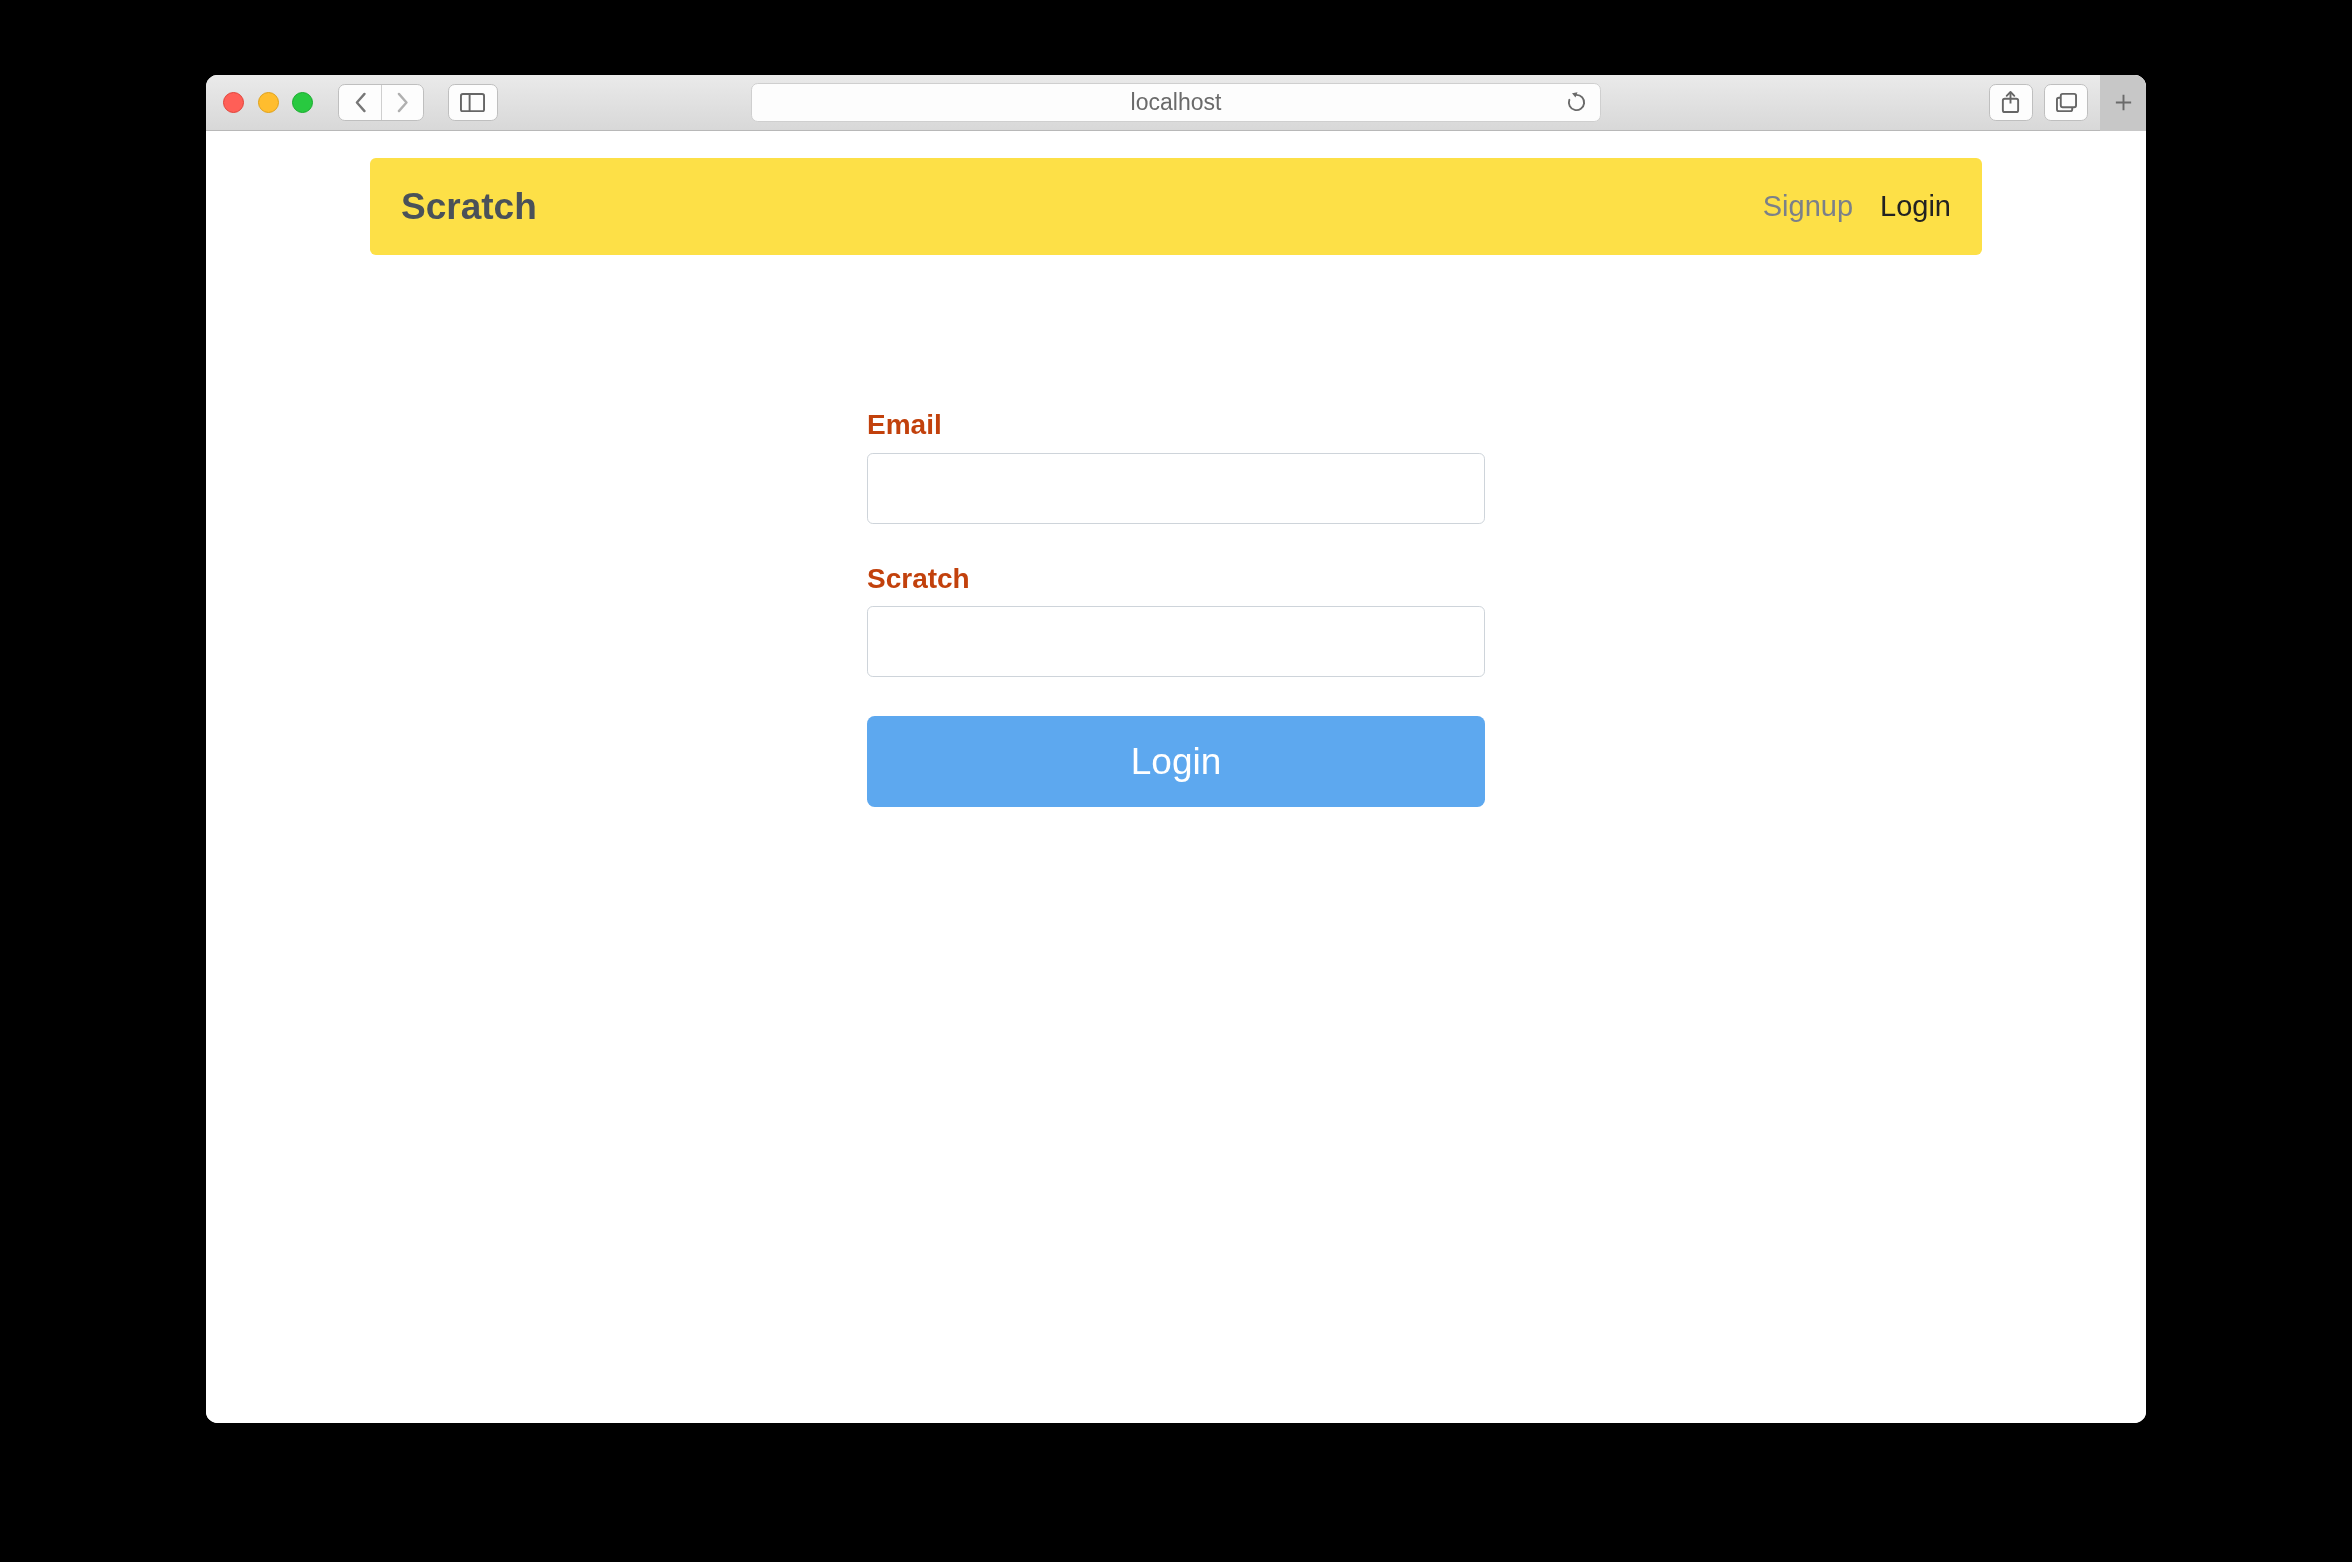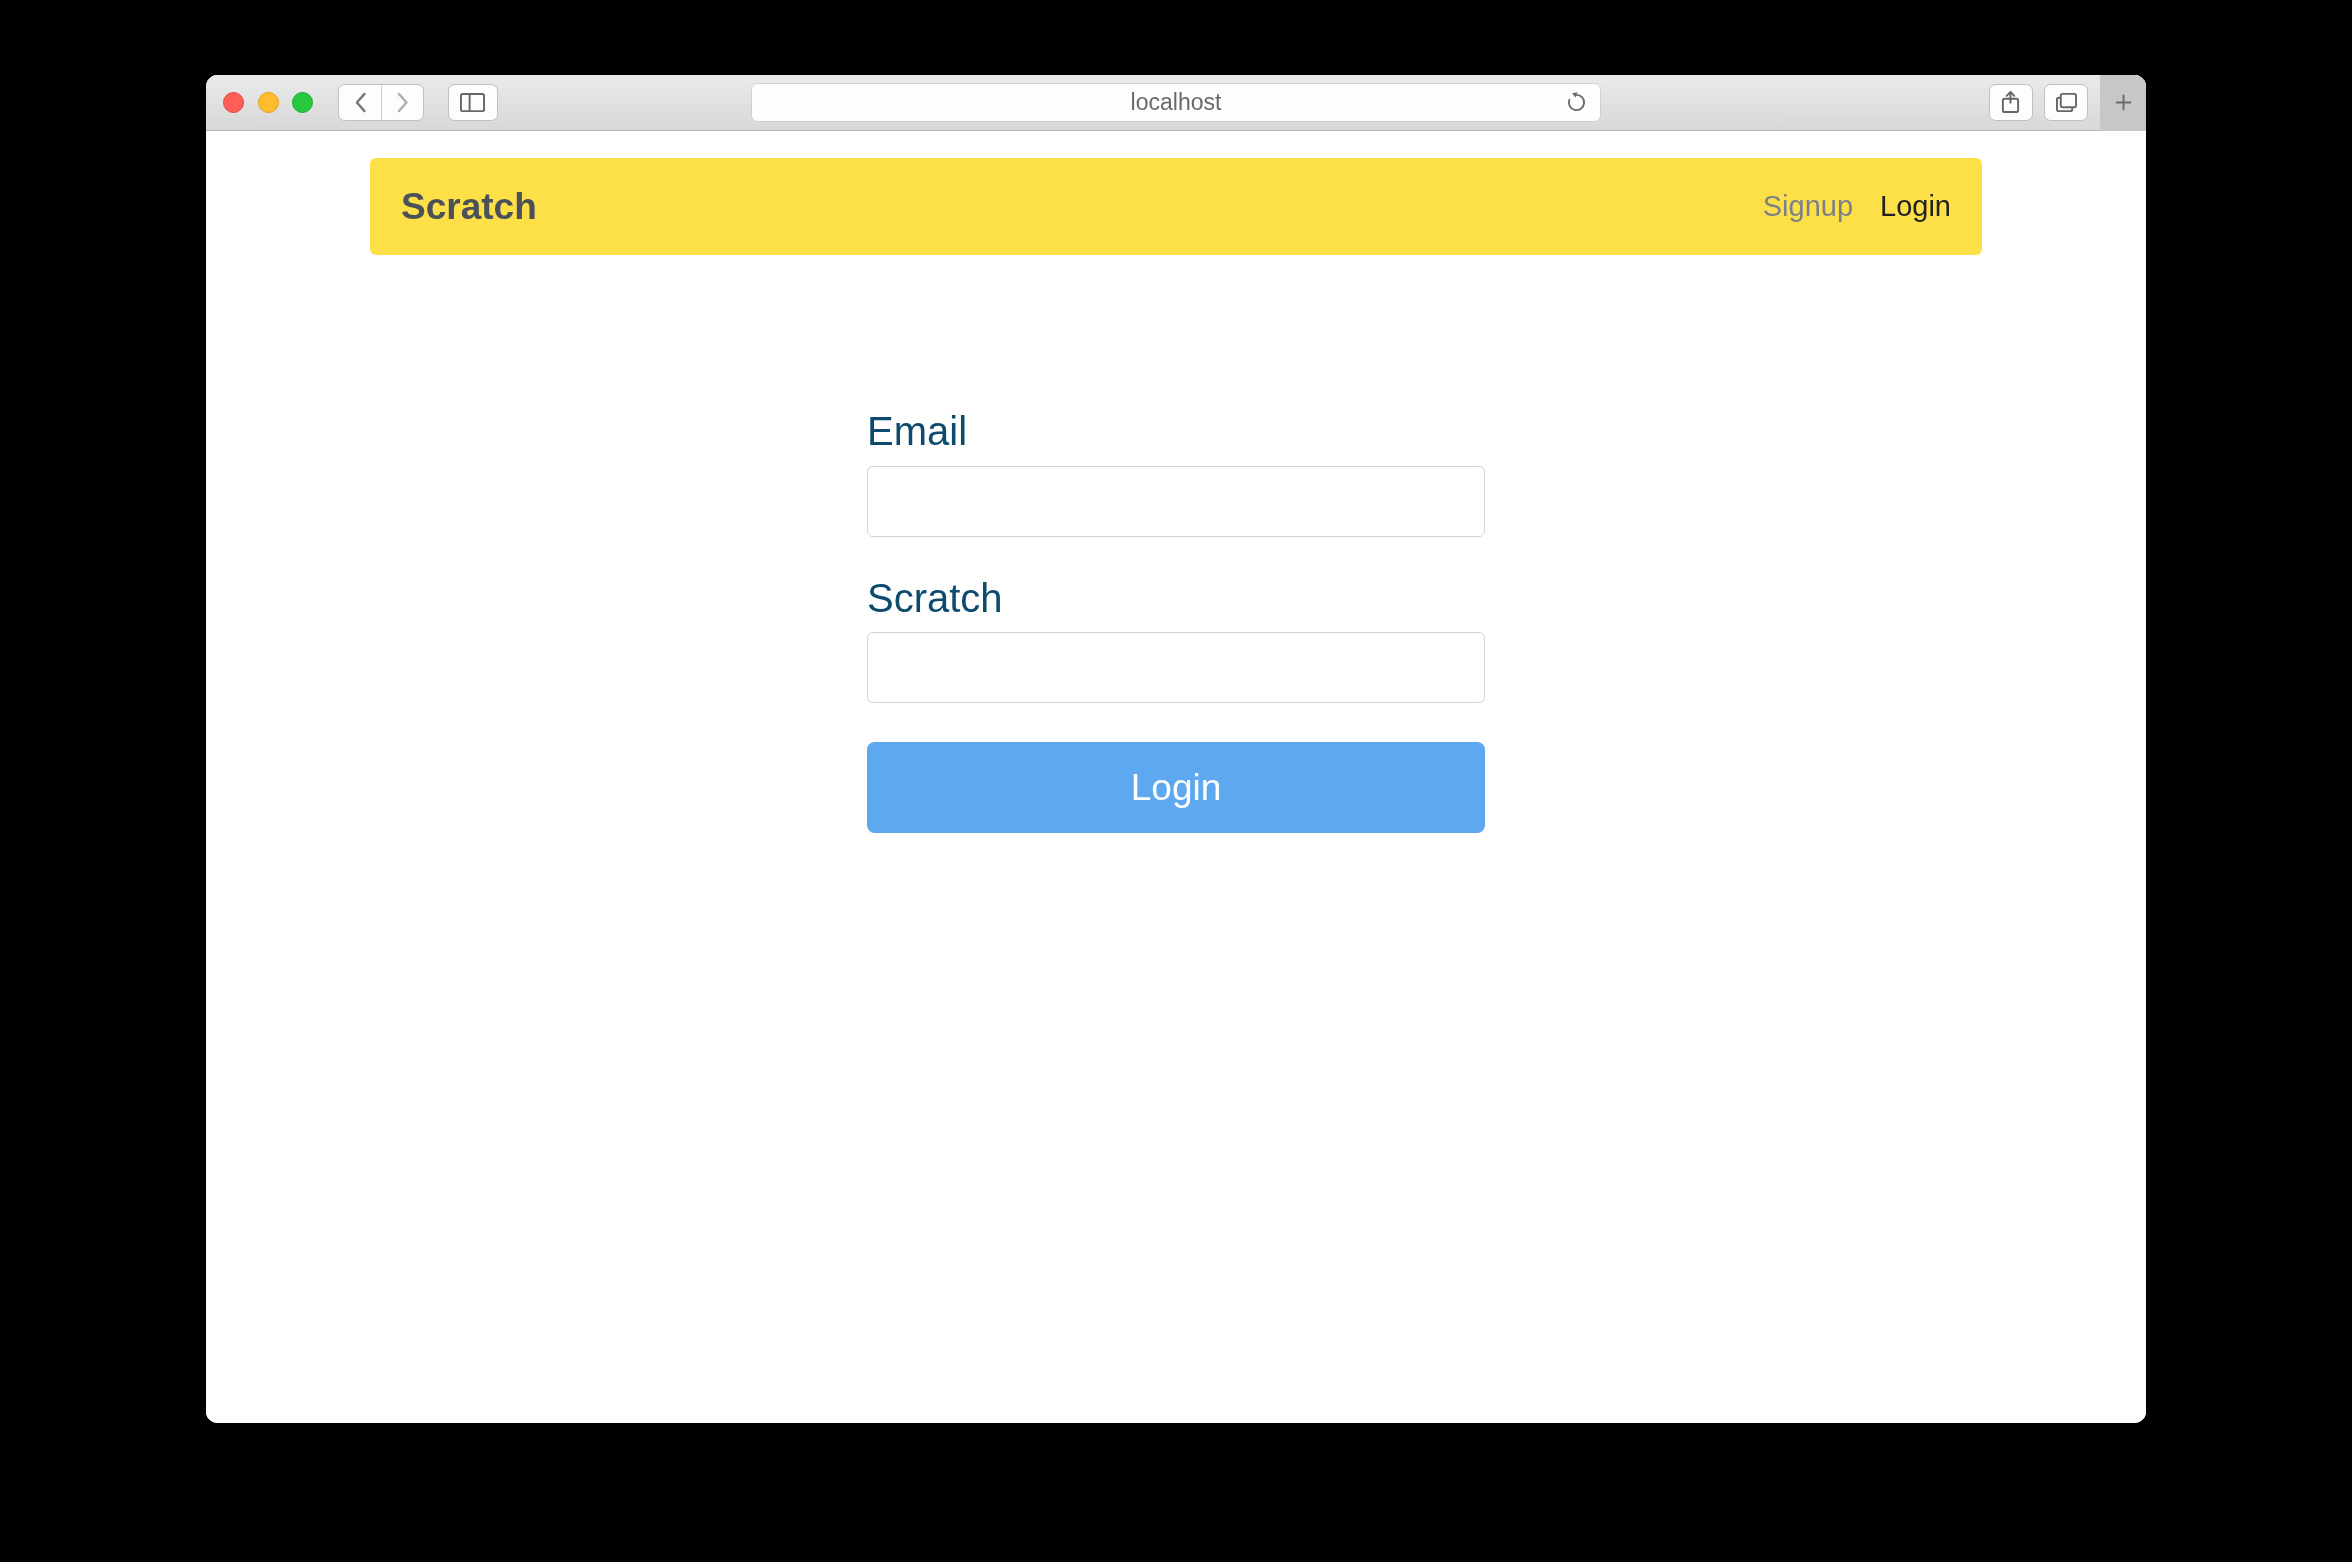--- a/index.html
+++ b/index.html
@@ -158,24 +158,25 @@
       font-size: 29px;
     }
     .nav-link-muted { color: #7b8089; }
     .nav-link-active { color: #222; }
 
     .login-form {
       width: 618px;
       margin: 154px auto 0;
     }
     .form-label {
-      font-size: 40px;
-      color: #0c4a6e;
+      font-size: 28px;
+      color: #c2410c;
       margin-bottom: 11.6px;
       display: block;
+      font-weight: bold;
     }
     .form-input {
       width: 100%;
       height: 71px;
       border: 1px solid #ced4da;
       border-radius: 5.8px;
       background: #fff;
       font-size: 27px;
       padding: 0 15.4px;
       margin-bottom: 39px;

